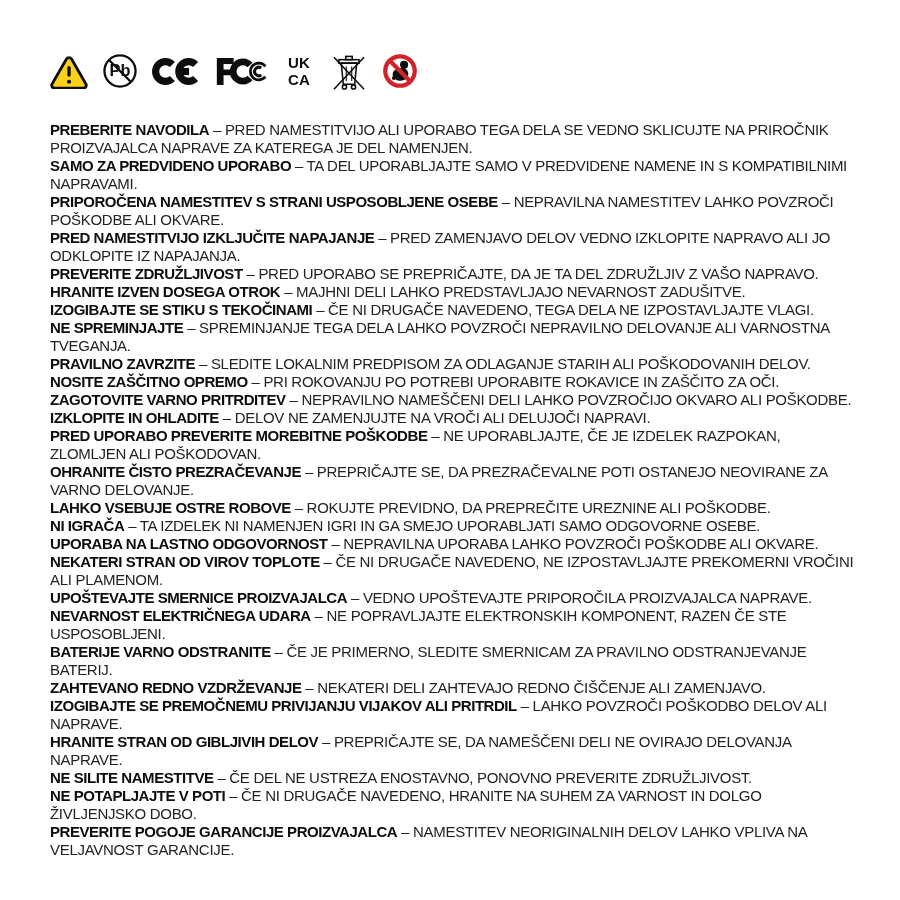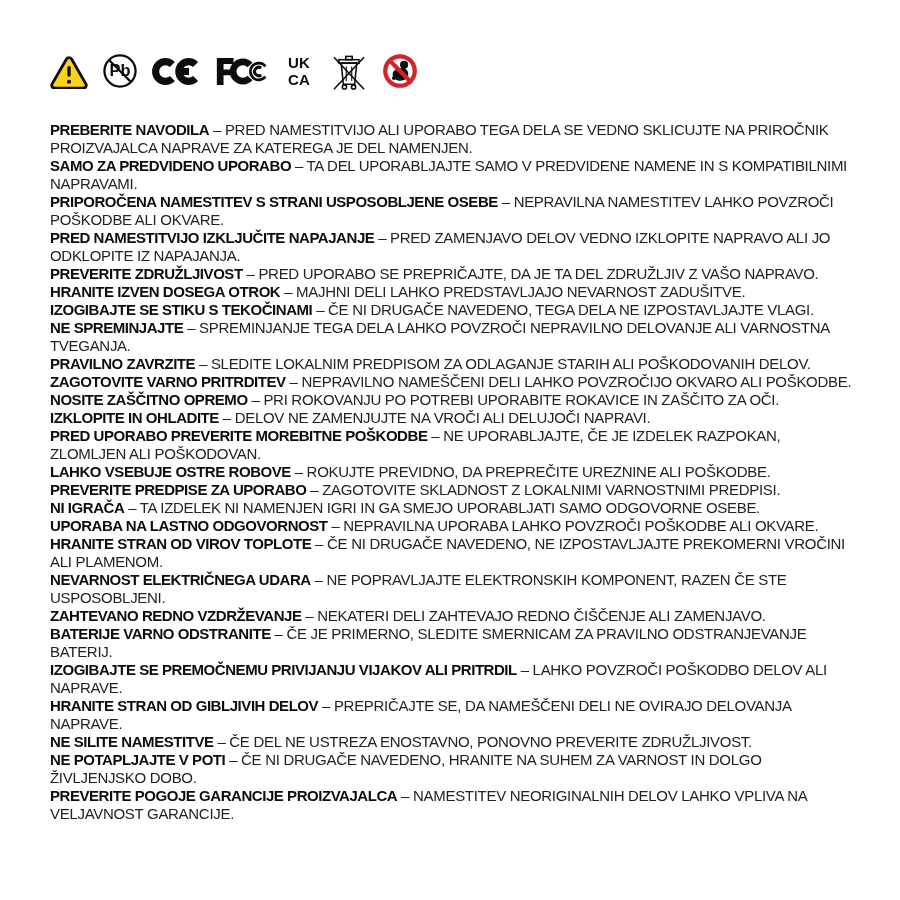--- a/index.html
+++ b/index.html
@@ -123,47 +123,48 @@
     <p class="warning"><strong>PREVERITE ZDRUŽLJIVOST</strong><span> – PRED UPORABO SE PREPRIČAJTE, DA JE TA DEL ZDRUŽLJIV Z VAŠO NAPRAVO.</span></p>
 
     <p class="warning"><strong>HRANITE IZVEN DOSEGA OTROK</strong><span> – MAJHNI DELI LAHKO PREDSTAVLJAJO NEVARNOST ZADUŠITVE.</span></p>
 
     <p class="warning"><strong>IZOGIBAJTE SE STIKU S TEKOČINAMI</strong><span> – ČE NI DRUGAČE NAVEDENO, TEGA DELA NE IZPOSTAVLJAJTE VLAGI.</span></p>
 
     <p class="warning"><strong>NE SPREMINJAJTE</strong><span> – SPREMINJANJE TEGA DELA LAHKO POVZROČI NEPRAVILNO DELOVANJE ALI VARNOSTNA TVEGANJA.</span></p>
 
     <p class="warning"><strong>PRAVILNO ZAVRZITE</strong><span> – SLEDITE LOKALNIM PREDPISOM ZA ODLAGANJE STARIH ALI POŠKODOVANIH DELOV.</span></p>
 
+    <p class="warning"><strong>NOSITE ZAŠČITNO OPREMO</strong><span> – PRI ROKOVANJU PO POTREBI UPORABITE ROKAVICE IN ZAŠČITO ZA OČI.</span></p>
+
     <p class="warning"><strong>ZAGOTOVITE VARNO PRITRDITEV</strong><span> – NEPRAVILNO NAMEŠČENI DELI LAHKO POVZROČIJO OKVARO ALI POŠKODBE.</span></p>
-
-    <p class="warning"><strong>NOSITE ZAŠČITNO OPREMO</strong><span> – PRI ROKOVANJU PO POTREBI UPORABITE ROKAVICE IN ZAŠČITO ZA OČI.</span></p>
 
     <p class="warning"><strong>IZKLOPITE IN OHLADITE</strong><span> – DELOV NE ZAMENJUJTE NA VROČI ALI DELUJOČI NAPRAVI.</span></p>
 
     <p class="warning"><strong>PRED UPORABO PREVERITE MOREBITNE POŠKODBE</strong><span> – NE UPORABLJAJTE, ČE JE IZDELEK RAZPOKAN, ZLOMLJEN ALI POŠKODOVAN.</span></p>
 
+    <p class="warning"><strong>OHRANITE ČISTO PREZRAČEVANJE</strong><span> – PREPRIČAJTE SE, DA PREZRAČEVALNE POTI OSTANEJO NEOVIRANE ZA VARNO DELOVANJE.</span></p>
 
 
     <p class="warning"><strong>LAHKO VSEBUJE OSTRE ROBOVE</strong><span> – ROKUJTE PREVIDNO, DA PREPREČITE UREZNINE ALI POŠKODBE.</span></p>
 
-    <p class="warning"><strong>PREVERITE PREDPISE ZA UPORABO</strong><span> – ZAGOTOVITE SKLADNOST Z LOKALNIMI VARNOSTNIMI PREDPISI.</span></p>
 
     <p class="warning"><strong>NI IGRAČA</strong><span> – TA IZDELEK NI NAMENJEN IGRI IN GA SMEJO UPORABLJATI SAMO ODGOVORNE OSEBE.</span></p>
 
     <p class="warning"><strong>UPORABA NA LASTNO ODGOVORNOST</strong><span> – NEPRAVILNA UPORABA LAHKO POVZROČI POŠKODBE ALI OKVARE.</span></p>
 
-    <p class="warning"><strong>HRANITE STRAN OD VIROV TOPLOTE</strong><span> – ČE NI DRUGAČE NAVEDENO, NE IZPOSTAVLJAJTE PREKOMERNI VROČINI ALI PLAMENOM.</span></p>
+    <p class="warning"><strong>NEKATERI STRAN OD VIROV TOPLOTE</strong><span> – ČE NI DRUGAČE NAVEDENO, NE IZPOSTAVLJAJTE PREKOMERNI VROČINI ALI PLAMENOM.</span></p>
 
 
+    <p class="warning"><strong>UPOŠTEVAJTE SMERNICE PROIZVAJALCA</strong><span> – VEDNO UPOŠTEVAJTE PRIPOROČILA PROIZVAJALCA NAPRAVE.</span></p>
 
     <p class="warning"><strong>NEVARNOST ELEKTRIČNEGA UDARA</strong><span> – NE POPRAVLJAJTE ELEKTRONSKIH KOMPONENT, RAZEN ČE STE USPOSOBLJENI.</span></p>
 
+    <p class="warning"><strong>BATERIJE VARNO ODSTRANITE</strong><span> – ČE JE PRIMERNO, SLEDITE SMERNICAM ZA PRAVILNO ODSTRANJEVANJE BATERIJ.</span></p>
+
     <p class="warning"><strong>ZAHTEVANO REDNO VZDRŽEVANJE</strong><span> – NEKATERI DELI ZAHTEVAJO REDNO ČIŠČENJE ALI ZAMENJAVO.</span></p>
-
-    <p class="warning"><strong>BATERIJE VARNO ODSTRANITE</strong><span> – ČE JE PRIMERNO, SLEDITE SMERNICAM ZA PRAVILNO ODSTRANJEVANJE BATERIJ.</span></p>
 
     <p class="warning"><strong>IZOGIBAJTE SE PREMOČNEMU PRIVIJANJU VIJAKOV ALI PRITRDIL</strong><span> – LAHKO POVZROČI POŠKODBO DELOV ALI NAPRAVE.</span></p>
 
     <p class="warning"><strong>HRANITE STRAN OD GIBLJIVIH DELOV</strong><span> – PREPRIČAJTE SE, DA NAMEŠČENI DELI NE OVIRAJO DELOVANJA NAPRAVE.</span></p>
 
     <p class="warning"><strong>NE SILITE NAMESTITVE</strong><span> – ČE DEL NE USTREZA ENOSTAVNO, PONOVNO PREVERITE ZDRUŽLJIVOST.</span></p>
 
     <p class="warning"><strong>NE POTAPLJAJTE V POTI</strong><span> – ČE NI DRUGAČE NAVEDENO, HRANITE NA SUHEM ZA VARNOST IN DOLGO ŽIVLJENJSKO DOBO.</span></p>
 
     <p class="warning"><strong>PREVERITE POGOJE GARANCIJE PROIZVAJALCA</strong><span> – NAMESTITEV NEORIGINALNIH DELOV LAHKO VPLIVA NA VELJAVNOST GARANCIJE.</span></p>

